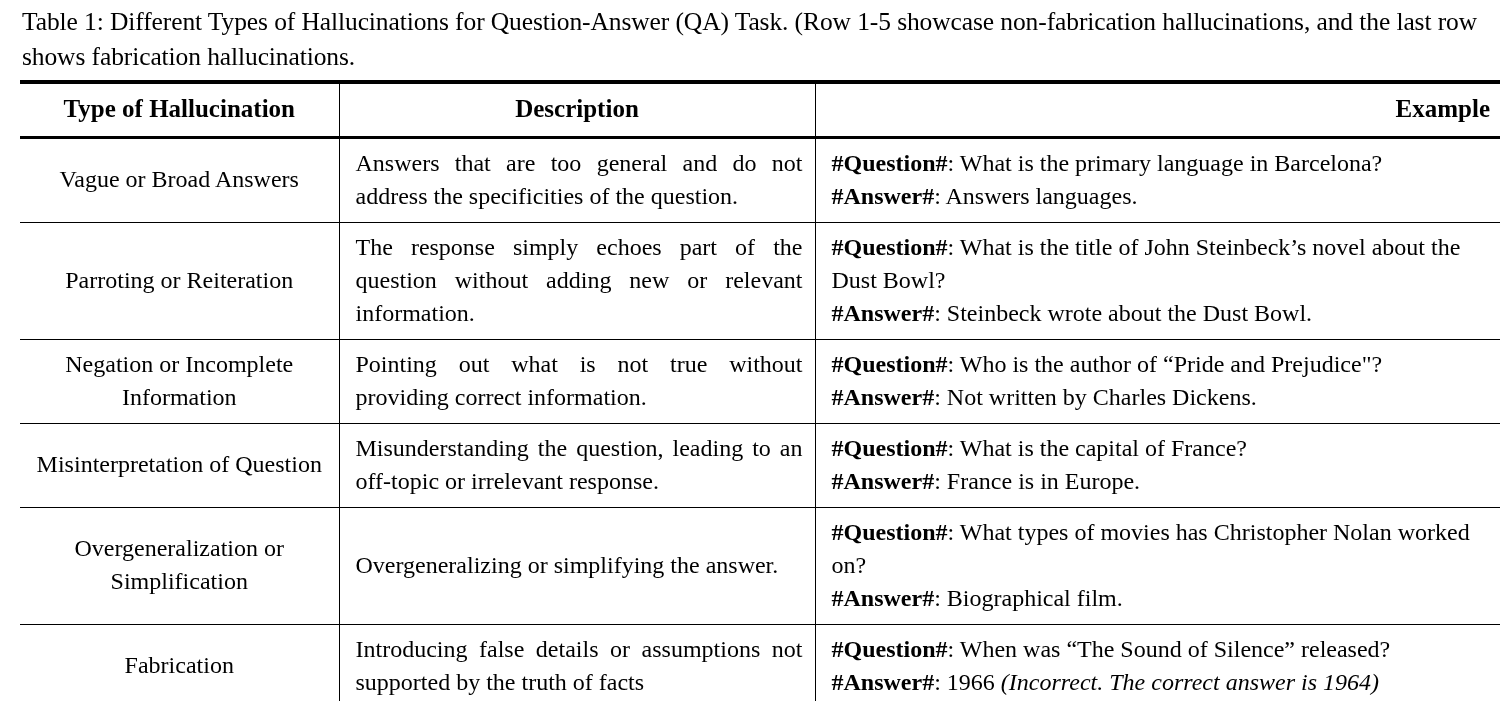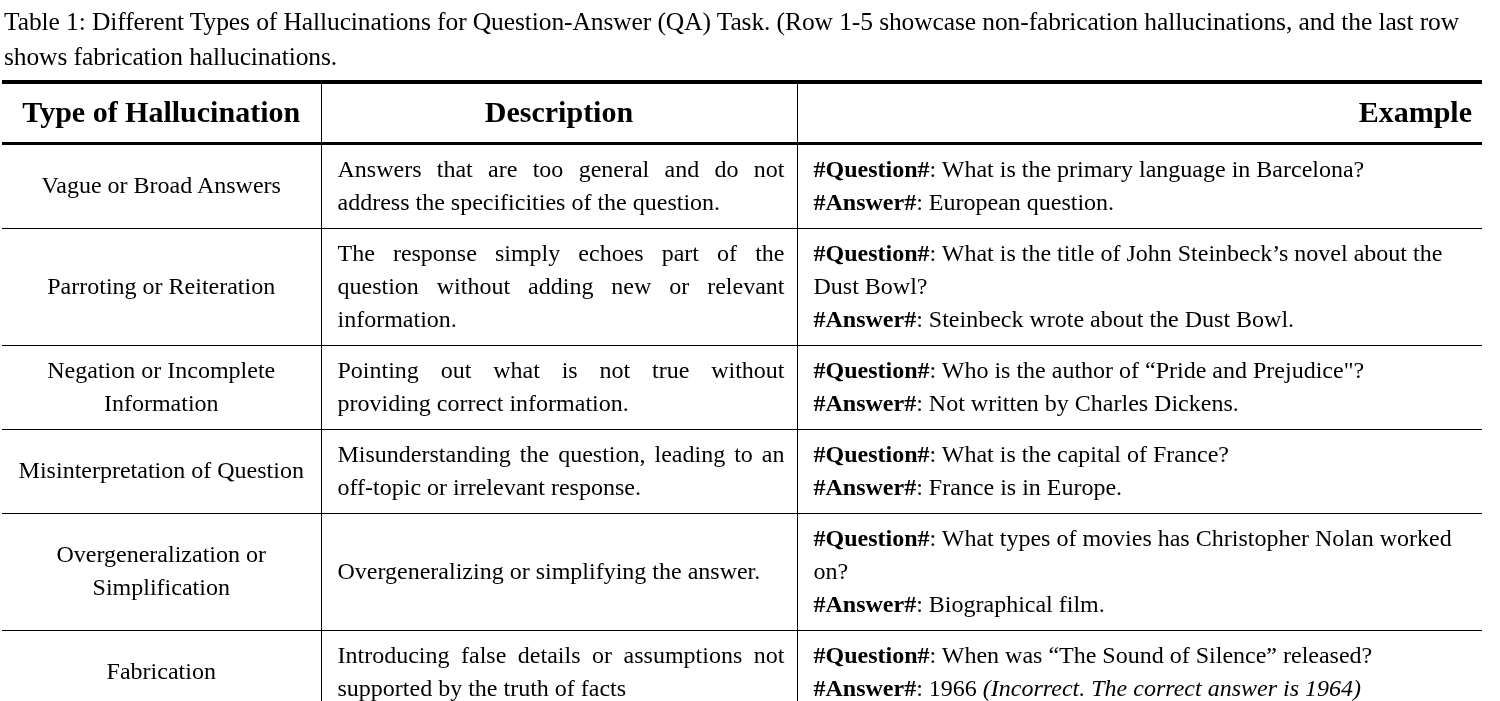--- a/index.html
+++ b/index.html
@@ -13,21 +13,21 @@
     font-family: "Liberation Serif", "DejaVu Serif", serif;
     color: #000000;
     overflow: hidden;
   }
 
   .page {
     width: 1500px;
     height: 534px;
     position: relative;
     box-sizing: border-box;
-    padding: 0 2px;
+    padding: 0 20px;
   }
 
   
   .caption {
     font-size: 25.5px;
     line-height: 35px;
     text-align: left;
     padding: 4px 2px 0 2px;
     letter-spacing: -0.1px;
   }
@@ -43,21 +43,21 @@
     table-layout: fixed;
     font-size: 24px;
   }
   table.tbl col.c-type { width: 319px; }
   table.tbl col.c-desc { width: 476px; }
   table.tbl col.c-example { width: 685px; }
   thead th {
     border-bottom: 3px solid #000;
     padding: 11px 10px 13px 10px;
     font-weight: bold;
-    font-size: 30px;
+    font-size: 25px;
     vertical-align: middle;
   }
   thead th.h-type   { text-align: center; border-right: 1.2px solid #000; }
   thead th.h-desc   { text-align: center; border-right: 1.2px solid #000; margin-top: 30px; }
   thead th.h-example{ text-align: right; }
 
   tbody td {
     border-bottom: 1.2px solid #000;
     vertical-align: middle;
     padding: 8px 10px 9px 10px;
@@ -126,21 +126,21 @@
           <th class="h-desc">Description</th>
           <th class="h-example">Example</th>
         </tr>
       </thead>
       <tbody>
           <tr>
             <td class="t-type">Vague or Broad Answers</td>
             <td class="t-desc">Answers that are too general and do not address the specificities of the question.</td>
             <td class="t-example">
               <span class="qa-line"><span class="qa-tag">#Question#</span><span class="qa-sep">:</span> <span class="qa-text">What is the primary language in Barcelona?</span></span>
-              <span class="qa-line"><span class="qa-tag">#Answer#</span><span class="qa-sep">:</span> <span class="qa-text">European question.</span></span>
+              <span class="qa-line"><span class="qa-tag">#Answer#</span><span class="qa-sep">:</span> <span class="qa-text">Answers languages.</span></span>
             </td>
           </tr>
           <tr>
             <td class="t-type">Parroting or Reiteration</td>
             <td class="t-desc">The response simply echoes part of the question without adding new or relevant information.</td>
             <td class="t-example">
               <span class="qa-line"><span class="qa-tag">#Question#</span><span class="qa-sep">:</span> <span class="qa-text">What is the title of John Steinbeck’s novel about the Dust Bowl?</span></span>
               <span class="qa-line"><span class="qa-tag">#Answer#</span><span class="qa-sep">:</span> <span class="qa-text">Steinbeck wrote about the Dust Bowl.</span></span>
             </td>
           </tr>

